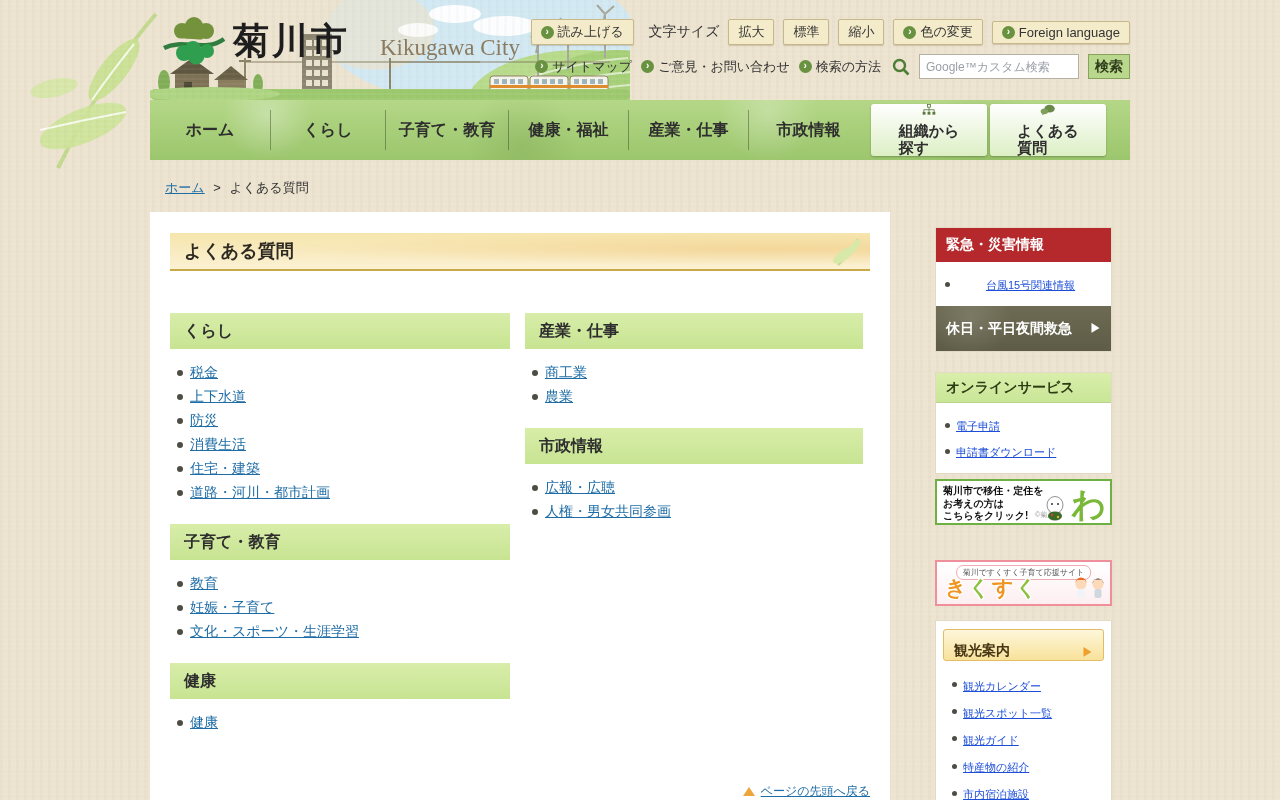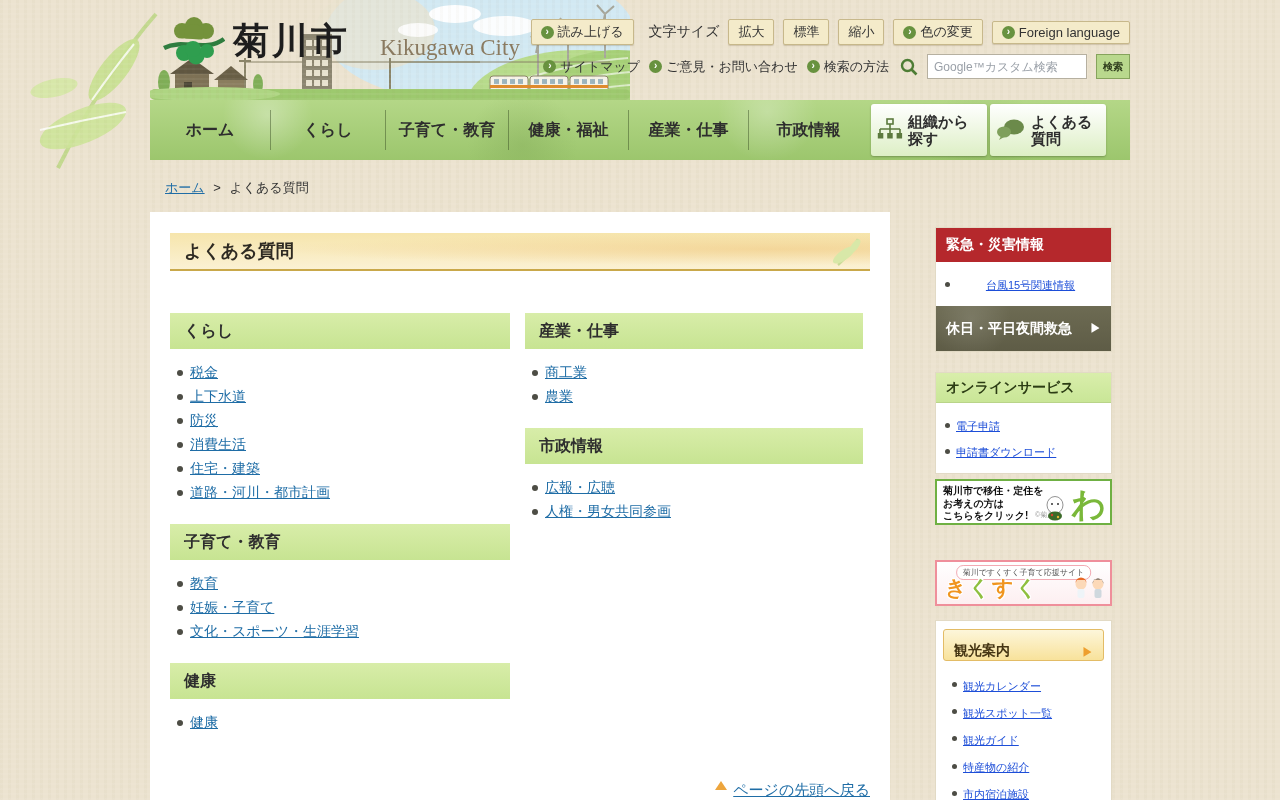--- a/index.html
+++ b/index.html
@@ -25,37 +25,37 @@
   .util-btn { background:#f4ebca; border:1px solid #c7b88b; border-radius:2px; padding:3px 9px;
               font-size:13px; color:#333; display:flex; align-items:center; gap:4px; box-shadow:0 1px 1px rgba(120,100,60,.25); }
   .util-label { font-size:14px; color:#333; margin-left:6px; }
   .cir { width:13px; height:13px; border-radius:50%; background:#68923f; color:#fff; font-size:10px;
          line-height:12px; text-align:center; display:inline-block; font-weight:bold; flex:0 0 13px; }
   .util-link { display:flex; align-items:center; gap:4px; font-size:13px; color:#333; }
   .mag { display:inline-flex; margin-left:2px; }
   .search-input { width:160px; height:25px; border:1px solid #b6b0a0; background:#fff; font-size:12px;
                   padding:0 6px; color:#333; }
   .search-input::placeholder { color:#9aa0a8; }
-  .search-btn { height:25px; background:#b9d88d; border:1px solid #86a35c; font-size:10px; font-weight:bold;
+  .search-btn { height:25px; background:#b9d88d; border:1px solid #86a35c; font-size:14px; font-weight:bold;
                 color:#2e3c1c; padding:0 6px; cursor:pointer; }
 
   
   nav { position:absolute; left:150px; top:100px; width:980px; height:60px; display:flex; align-items:center; z-index:4;
         background-image:
           radial-gradient(circle at 12% 25%, rgba(255,255,255,.30), transparent 45px),
           radial-gradient(circle at 38% 75%, rgba(110,150,70,.25), transparent 55px),
           radial-gradient(circle at 63% 20%, rgba(255,255,255,.25), transparent 50px),
           radial-gradient(circle at 85% 65%, rgba(120,160,80,.25), transparent 55px),
           linear-gradient(#b4d787,#9cc66d); }
   .nav-item { height:40px; display:flex; align-items:center; justify-content:center;
               font-size:16px; font-weight:bold; color:#2e2e2e; }
   .nav-item + .nav-item { border-left:1px solid rgba(50,70,30,.45); }
   .nav-btn { width:116px; height:52px; margin-left:3px; border-radius:3px; display:flex; align-items:center;
              padding:0 6px; gap:5px; background:linear-gradient(#ffffff,#ddefc5); box-shadow:0 1px 2px rgba(60,80,40,.4);
-             font-size:15px; font-weight:bold; color:#2e2e2e; line-height:1.15; }
+             font-size:15px; font-weight:bold; color:#2e2e2e; line-height:1.15;flex-direction:column; }
   .nav-btn .2l { display:block; }
 
   
   .breadcrumb { position:absolute; left:165px; top:179px; font-size:13px; color:#333; z-index:4; }
   .breadcrumb a { color:#1f6da6; text-decoration:underline; }
   .breadcrumb .sep { margin:0 5px; }
 
   
   main { position:absolute; left:150px; top:212px; width:740px; height:588px; background:#fff; z-index:3; }
   .page-title { position:absolute; left:20px; top:21px; width:700px; height:38px;
@@ -67,21 +67,21 @@
   .col { position:absolute; top:101px; }
   .col.left { left:20px; width:340px; }
   .col.right { left:375px; width:338px; }
   .section-h { height:36px; background:linear-gradient(#d8eda9,#c7e492); display:flex; align-items:center;
                font-size:16px; font-weight:bold; color:#2e2e2e; padding-left:14px; }
   .link-list { list-style:none; margin:12px 0 19px 0; }
   .link-list li { position:relative; height:24px; padding-left:20px; display:flex; align-items:center; }
   .link-list li::before { content:""; position:absolute; left:7px; top:50%; margin-top:-3px; width:6px; height:6px;
                           border-radius:50%; background:#4d4d45; }
   .link-list a { color:#1f6da6; text-decoration:underline; font-size:14px; }
-  .back-top { position:absolute; right:20px; bottom:0px; display:flex; align-items:flex-start; gap:6px; font-size:15px; }
+  .back-top { position:absolute; right:20px; bottom:0px; display:flex; align-items:center; gap:6px; font-size:12px; }
   .back-top .tri { width:0; height:0; border-left:6px solid transparent; border-right:6px solid transparent;
                    border-bottom:9px solid #eda53d; }
   .back-top span.txt { color:#1f6da6; text-decoration:underline; }
 
   
   aside { position:absolute; left:935px; top:227px; width:177px; z-index:3; }
   .sb-box { position:absolute; left:0; width:177px; background:#fff; border:1px solid #e2dac5; }
   .sb-h { height:34px; display:flex; align-items:center; padding-left:10px; font-size:14px; font-weight:bold; }
   .sb-h.red { background:#b5282c; color:#fff; }
   .sb-h.green { background:linear-gradient(#d9eeab,#c9e697); color:#2c3c14; height:30px; border-bottom:1px solid #b9d489; }

